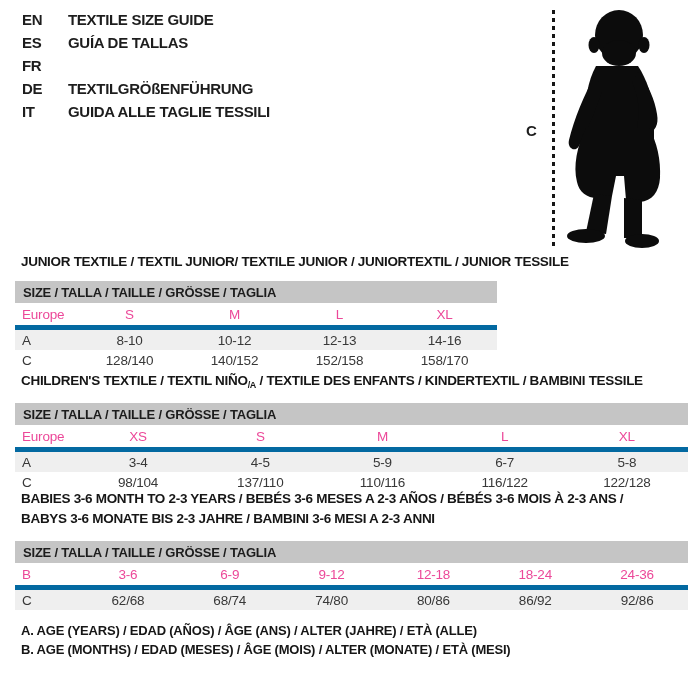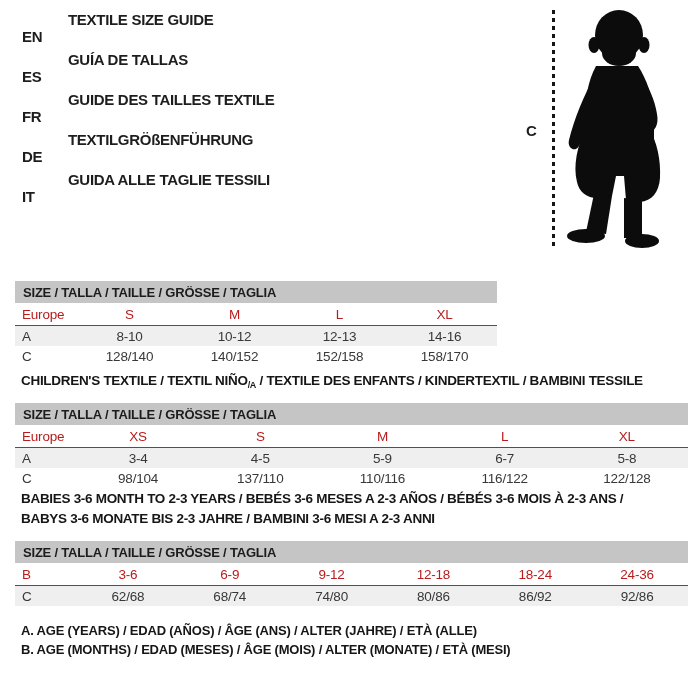--- a/index.html
+++ b/index.html
@@ -3,21 +3,21 @@
 <meta charset="utf-8">
 <style>
   html,body{margin:0;padding:0;background:#fff;}
   .page{
     position:relative;width:700px;height:700px;background:#ffffff;overflow:hidden;
     font-family:"Liberation Sans","DejaVu Sans",sans-serif;color:#1d1d1d;
   }
   
   .langs{position:absolute;left:22px;top:8px;}
   .lang-row{display:flex;line-height:23px;font-weight:700;font-size:15px;letter-spacing:-0.3px;}
-  .lang-code{width:46px;margin-top:17px;}
+  .lang-code{width:46px;}
   
   .dotted-line{
     position:absolute;left:552px;top:10px;width:3px;height:238px;
     background-image:repeating-linear-gradient(to bottom,#151515 0px,#151515 4px,transparent 4px,transparent 8px);
   }
   .measure-label{position:absolute;left:526px;top:122px;font-weight:700;font-size:15px;}
   .silhouette{position:absolute;left:560px;top:8px;}
   
   .tbl-title{
     position:absolute;left:21px;font-weight:700;font-size:13.5px;letter-spacing:-0.3px;color:#161616;
@@ -30,21 +30,21 @@
     position:absolute;left:15px;border-collapse:collapse;table-layout:fixed;
   }
   .size-table td{
     font-size:13.5px;color:#383838;height:20px;padding:0;vertical-align:middle;
     letter-spacing:-0.2px;
   }
   .size-table .band td{
     background:#c5c5c5;color:#1c1c1c;font-weight:700;font-size:13px;
     height:22px;padding-left:8px;text-align:left;
   }
-  .size-table .hdr-row td{height:22px;border-bottom:1px solid #0369a1;color:#b91c1c;}
+  .size-table .hdr-row td{height:22px;border-bottom:5px solid #0369a1;color:#ec4899;}
   .size-table .alt-row td{background:#efefef;}
   .label-cell{text-align:left;padding-left:7px !important;}
   .data-cell{text-align:center;}
   
   .legend{position:absolute;left:21px;top:621px;font-weight:700;font-size:13px;line-height:19px;letter-spacing:-0.2px;color:#161616;}
 </style>
 </head>
 <body>
 
 <div class="page">
@@ -53,21 +53,20 @@
     <div class="lang-row">
       <span class="lang-code">EN</span>
       <span class="lang-label">TEXTILE SIZE GUIDE</span>
     </div>
     <div class="lang-row">
       <span class="lang-code">ES</span>
       <span class="lang-label">GUÍA DE TALLAS</span>
     </div>
     <div class="lang-row">
       <span class="lang-code">FR</span>
-      <span class="lang-label">GUIDE DES TAILLES TEXTILE</span>
     </div>
     <div class="lang-row">
       <span class="lang-code">DE</span>
       <span class="lang-label">TEXTILGRÖßENFÜHRUNG</span>
     </div>
     <div class="lang-row">
       <span class="lang-code">IT</span>
       <span class="lang-label">GUIDA ALLE TAGLIE TESSILI</span>
     </div>
   </div>
@@ -84,20 +83,21 @@
       <path d="M36,66 C24,86 14,112 9,132 C7,140 15,145 19,138 C28,122 36,100 42,84 Z"></path>
       <path d="M78,64 C88,76 95,92 97,106 C99,117 95,124 87,125 C80,126 76,120 78,113 C80,102 78,88 72,74 Z"></path>
       <path d="M26,120 C17,138 13,158 17,174 C19,184 27,190 37,190 L52,188 L56,168 L64,168 L66,192 L80,194 C92,193 99,184 100,170 C101,152 97,134 89,120 Z"></path>
       <path d="M34,186 L52,188 L46,226 L26,224 Z"></path>
       <path d="M64,190 L82,192 L82,230 L64,230 Z"></path>
       <ellipse cx="26" cy="228" rx="19" ry="7"></ellipse>
       <ellipse cx="82" cy="233" rx="17" ry="7"></ellipse>
     </g>
   </svg>
 
+  <div class="tbl-title" style="top:254px">JUNIOR TEXTILE / TEXTIL JUNIOR/ TEXTILE JUNIOR / JUNIORTEXTIL / JUNIOR TESSILE</div>
   <table class="size-table" style="top:281px;width:482px">
     <colgroup>
         <col style="width:62px">
         <col>
         <col>
         <col>
         <col>
       </colgroup>
     <tbody>
       <tr class="band">

